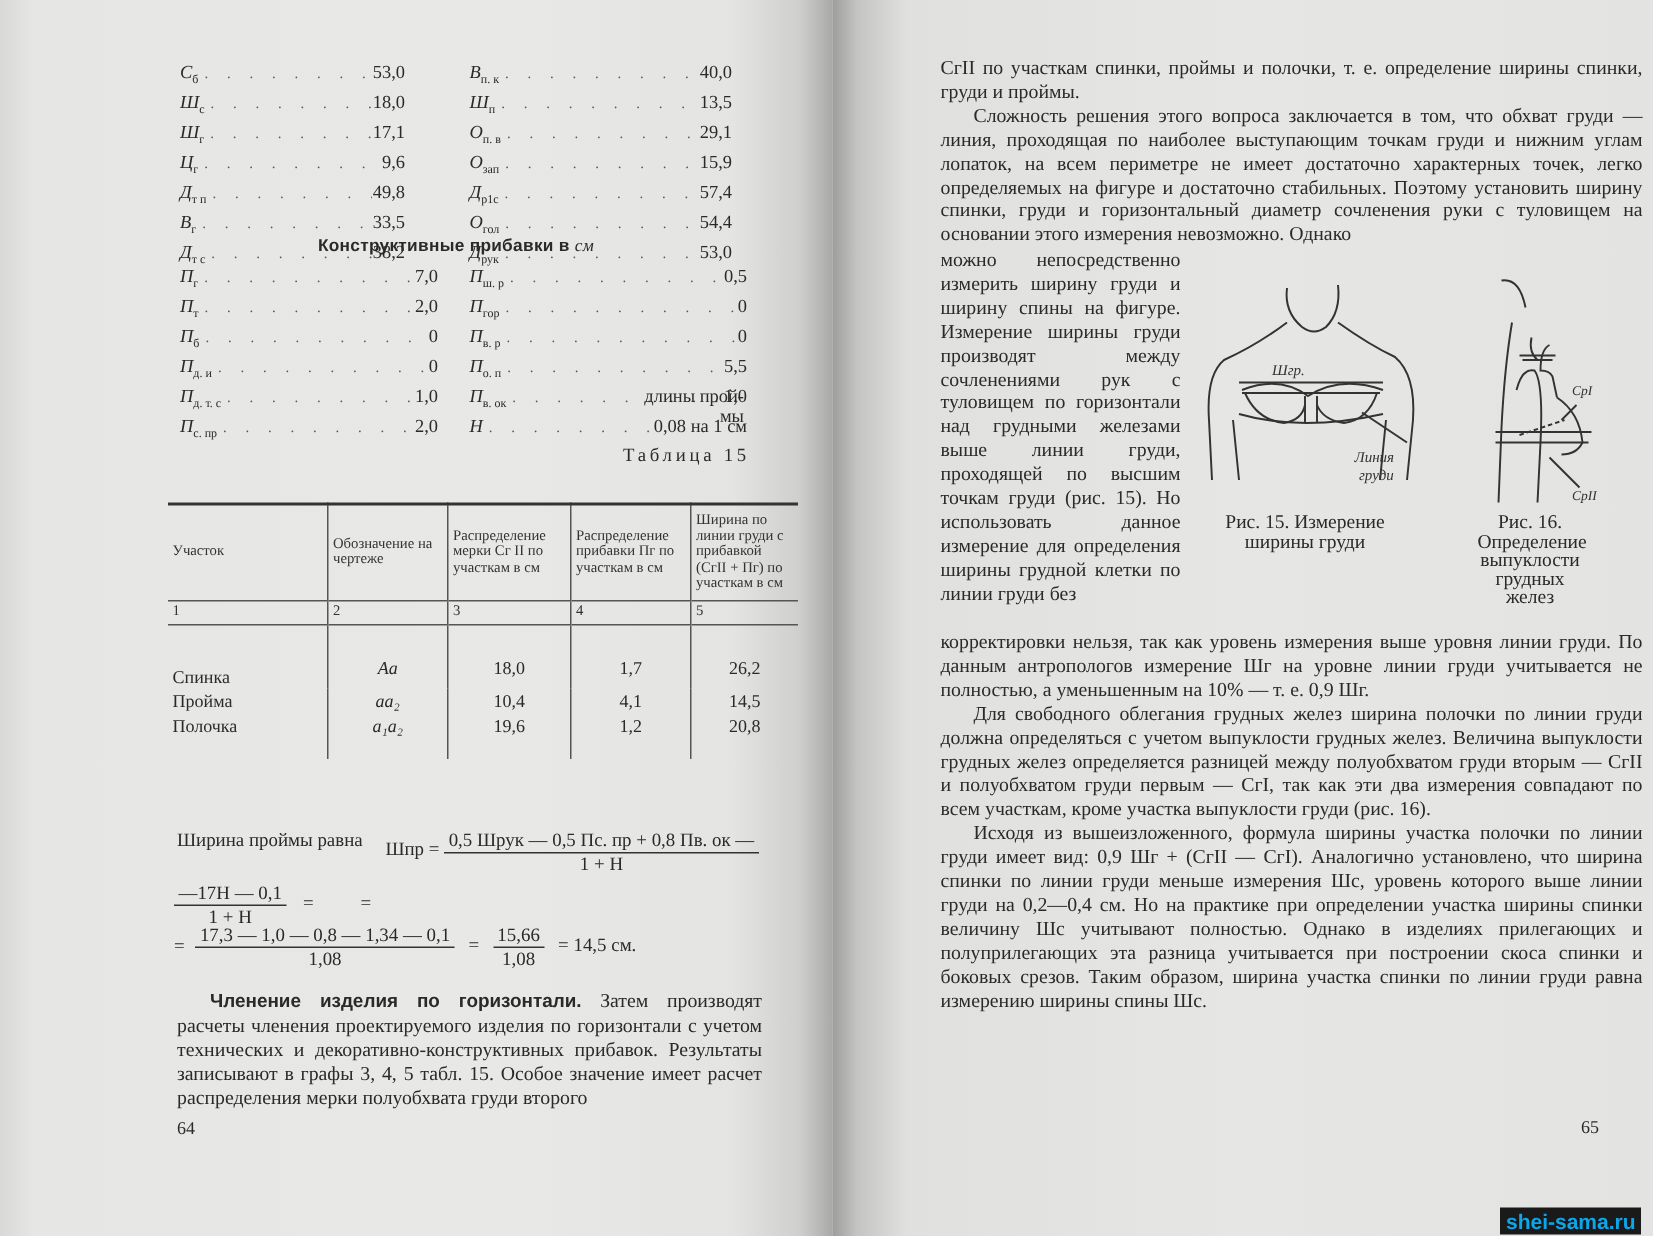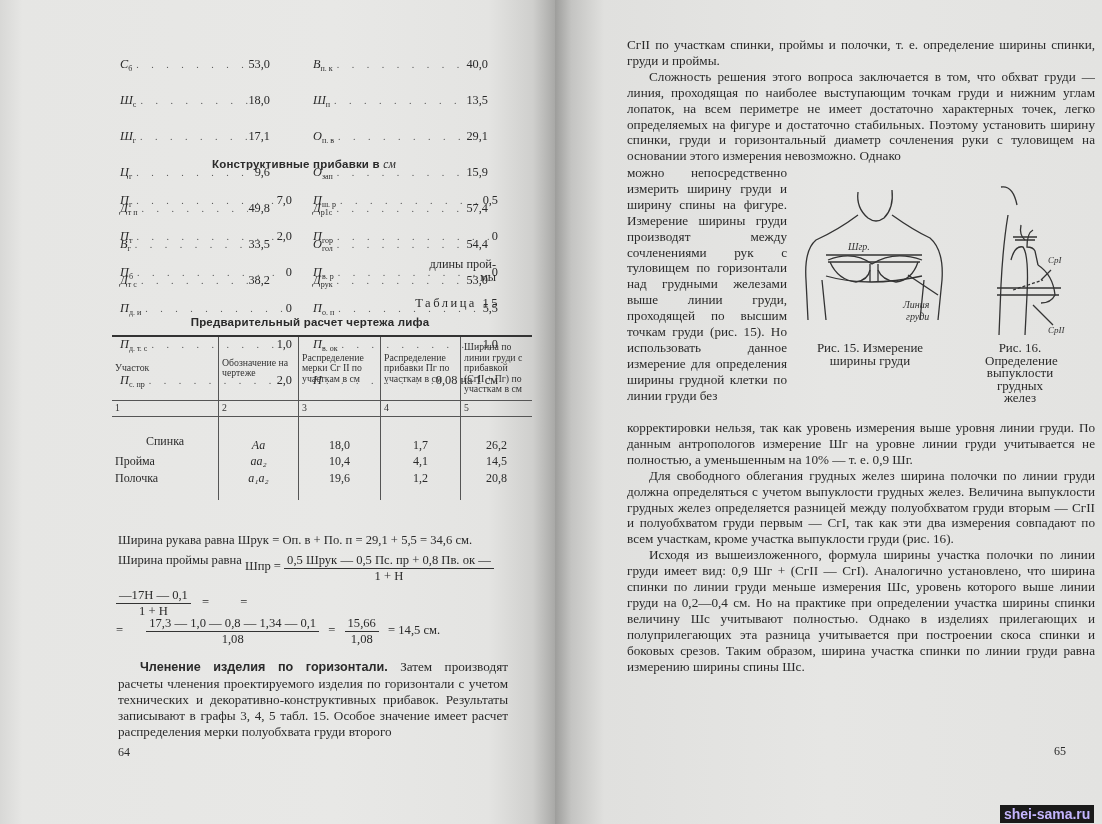--- a/index.html
+++ b/index.html
@@ -2,41 +2,41 @@
 <html><head>
 <meta charset="utf-8">
 <style>
   html, body { margin:0; padding:0; }
   body { width:1102px; height:824px; overflow:hidden; background:#e4e4e2; font-family:"Liberation Serif","DejaVu Serif",serif; color:#2a2a2a; position:relative; }
   .page { position:absolute; top:0; height:824px; }
   .page-left { left:0; width:555px; background:linear-gradient(to right,#d8d8d6 0%,#e6e6e4 4%,#e8e8e6 60%,#e4e4e2 88%,#cfcfcd 96%,#a9a9a7 100%); }
   .page-right { left:555px; width:547px; background:linear-gradient(to right,#9d9d9b 0%,#c4c4c2 3%,#e0e0de 9%,#e6e6e4 50%,#e3e3e1 100%); }
   .abs { position:absolute; }
   .mlist { font-size:12.3px; line-height:15.6px; }
-  .mrow { display:flex; align-items:baseline; white-space:nowrap;margin-top:16px; }
+  .mrow { display:flex; align-items:baseline; white-space:nowrap; }
   .mrow .sym { font-style:italic; display:inline-block; }
   .mrow .sym sub { font-style:normal; font-size:8px; }
   .mrow .dots { flex:1; overflow:hidden; letter-spacing:5px; color:#555; font-size:10px; padding:0 4px; }
   .mrow .val { text-align:right; }
   .heading { font-family:"Liberation Sans","DejaVu Sans",sans-serif; font-weight:bold; font-size:11.5px; text-align:center; letter-spacing:0.2px; }
   .heading i { font-family:"Liberation Serif",serif; font-weight:normal; }
   .tbl { border-collapse:collapse; font-size:9.8px; }
   .tbl th { font-weight:normal; text-align:left; vertical-align:middle; line-height:10.5px; padding:2px 3px; color:#333; }
   .tbl td { text-align:center; vertical-align:top; font-size:12px; line-height:12.5px; padding:2px 3px; }
   .tbl .c1 { text-align:left; }
   .body-text { font-size:13.2px; line-height:15.9px; text-align:justify; }
   .body-text p { margin:0; }
   .indent { text-indent:22px; }
   .formula { font-size:12.6px; white-space:nowrap; }
   .frac { display:inline-block; vertical-align:middle; text-align:center; }
   .frac .num { display:block; border-bottom:1px solid #333; padding:0 3px; }
   .frac .den { display:block; padding:0 3px; }
   .pg { font-size:12px; }
   .caption { font-size:13px; line-height:12.5px; text-align:center; }
-  .watermark { font-family:"Liberation Sans","DejaVu Sans",sans-serif; font-weight:bold; font-size:14px; color:#c4b5fd; background:#1a1a1a; padding:1px 4px; }
+  .watermark { font-family:"Liberation Sans","DejaVu Sans",sans-serif; font-weight:bold; font-size:14px; color:#0ea5e9; background:#1a1a1a; padding:1px 4px; }
 </style>
 </head>
 <body>
 
 <div class="page page-left">
 
   <div class="abs mlist" style="left:120px;top:41px;width:150px;" id="ml">
       <div class="mrow">
         <span class="sym">С<sub>б</sub></span>
         <span class="dots">. . . . . . . . . . . . . . . . . . .</span>
@@ -179,21 +179,20 @@
         <span class="dots">. . . . . . . . . . . . . . . . . . .</span>
         <span class="val">0,08 на 1 см</span>
       </div>
     </div>
   <div class="abs mlist" style="left:421px;top:258px;width:75px;text-align:right;line-height:13px;">
     <div>длины прой-</div>
     <div>мы</div>
   </div>
 
   <div class="abs" style="left:400px;top:296px;width:100px;text-align:right;font-size:12.5px;letter-spacing:2.5px;">Таблица 15</div>
-  <div class="abs heading" style="left:120px;top:316px;width:380px;">Предварительный расчет чертежа лифа</div>
 
   <div class="abs" style="left:112px;top:335px;width:420px;">
     <table class="tbl" style="width:420px;border-top:2px solid #333;" id="tbl15">
       <thead>
         <tr style="height:64px;border-bottom:1px solid #555;">
           <th style="width:100px;">Участок</th>
           <th style="width:73px;border-left:1px solid #555;">Обозначение на чертеже</th>
           <th style="width:75px;border-left:1px solid #555;">Распределение мерки Сг II по участкам в см</th>
           <th style="width:73px;border-left:1px solid #555;">Распределение прибавки Пг по участкам в см</th>
           <th style="border-left:1px solid #555;">Ширина по линии груди с прибавкой (СгII + Пг) по участкам в см</th>
@@ -201,21 +200,21 @@
         <tr style="height:16px;border-bottom:1px solid #555;">
           <th>1</th>
           <th style="border-left:1px solid #555;">2</th>
           <th style="border-left:1px solid #555;">3</th>
           <th style="border-left:1px solid #555;">4</th>
           <th style="border-left:1px solid #555;">5</th>
         </tr>
       </thead>
       <tbody id="tbody15">
           <tr style="">
-            <td class="c1" style="padding-top: 18px; text-align: center;">Спинка</td>
+            <td class="c1" style="padding-top: 28px;">Спинка</td>
             <td style="border-left: 1px solid rgb(85, 85, 85); font-style: italic; padding-top: 22px;">Aa</td>
             <td style="border-left: 1px solid rgb(85, 85, 85); padding-top: 22px;">18,0</td>
             <td style="border-left: 1px solid rgb(85, 85, 85); padding-top: 22px;">1,7</td>
             <td style="border-left: 1px solid rgb(85, 85, 85); padding-top: 22px;">26,2</td>
           </tr>
           <tr>
             <td class="c1">Пройма</td>
             <td style="border-left: 1px solid rgb(85, 85, 85); font-style: italic;">aa₂</td>
             <td style="border-left: 1px solid rgb(85, 85, 85);">10,4</td>
             <td style="border-left: 1px solid rgb(85, 85, 85);">4,1</td>
@@ -225,43 +224,42 @@
             <td class="c1" style="padding-bottom: 16px;">Полочка</td>
             <td style="border-left: 1px solid rgb(85, 85, 85); font-style: italic; padding-bottom: 16px;">a₁a₂</td>
             <td style="border-left: 1px solid rgb(85, 85, 85); padding-bottom: 16px;">19,6</td>
             <td style="border-left: 1px solid rgb(85, 85, 85); padding-bottom: 16px;">1,2</td>
             <td style="border-left: 1px solid rgb(85, 85, 85); padding-bottom: 16px;">20,8</td>
           </tr>
         </tbody>
     </table>
   </div>
 
-  <div class="abs formula" style="left:118px;top:533px;">Ширина рукава равна Шрук = Оп. в + По. п = 29,1 + 5,5 = 34,6 см.</div>
 
   <div class="abs formula" style="left:118px;top:553px;width:400px;">
     <span style="vertical-align:top;">Ширина проймы равна</span>
-    <span style="display:inline-block;margin-left:0;vertical-align:top;padding-top:6px;">Шпр =</span>
+    <span style="display:inline-block;margin-left:12px;vertical-align:top;padding-top:6px;">Шпр =</span>
     <span class="frac" style="vertical-align:top;">
       <span class="num">0,5 Шрук — 0,5 Пс. пр + 0,8 Пв. ок —</span>
       <span class="den">1 + Н</span>
     </span>
   </div>
 
   <div class="abs formula" style="left:116px;top:588px;width:400px;">
     <span class="frac">
       <span class="num">—17Н — 0,1</span>
       <span class="den">1 + Н</span>
     </span>
     <span style="margin:0 8px;">=</span>
     <span style="margin-left:20px;">=</span>
   </div>
 
   <div class="abs formula" style="left:116px;top:616px;width:400px;">
     <span>=</span>
-    <span class="frac" style="margin-left:20px;">
+    <span class="frac" style="margin-left:4px;">
       <span class="num">17,3 — 1,0 — 0,8 — 1,34 — 0,1</span>
       <span class="den">1,08</span>
     </span>
     <span style="margin:0 6px;">=</span>
     <span class="frac">
       <span class="num">15,66</span>
       <span class="den">1,08</span>
     </span>
     <span style="margin-left:6px;">= 14,5 см.</span>
   </div>

